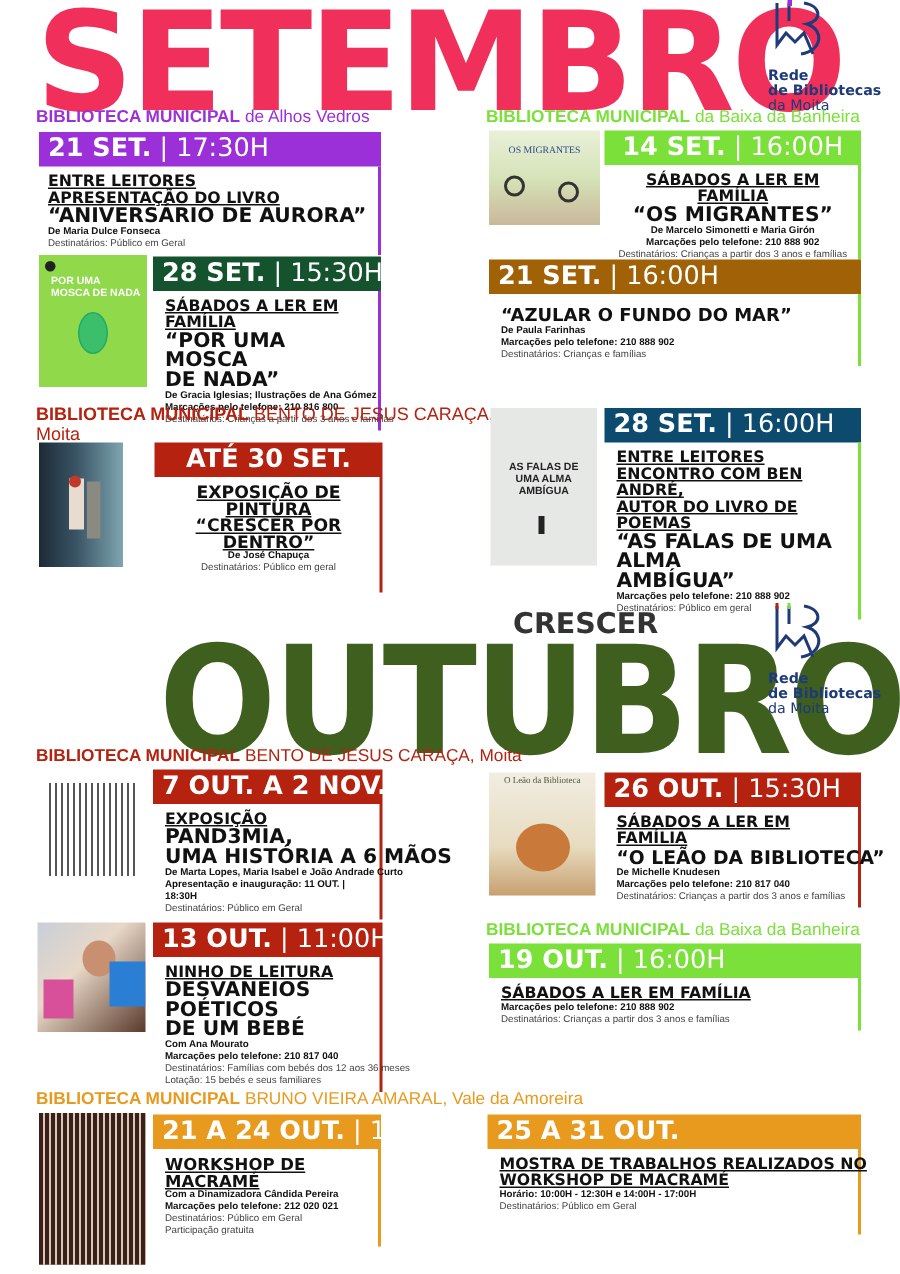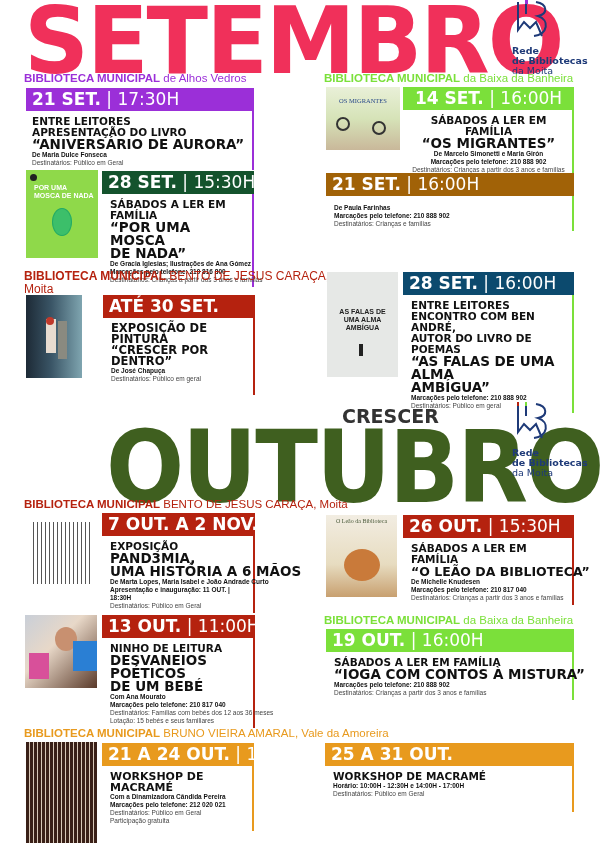--- a/index.html
+++ b/index.html
@@ -12,21 +12,21 @@
   .logo { width: 80px; }
   .logo svg { display: block; }
   .logo-text { font-size: 9.5px; line-height: 10px; color: #1e3a78; font-family: "DejaVu Sans", sans-serif; }
   .logo-text b { font-weight: bold; }
   .lib-head { font-size: 11.5px; line-height: 13px; white-space: nowrap; font-family: "Liberation Sans", sans-serif; }
   .lib-head b { font-weight: bold; }
   .card { position: absolute; background: #fff; }
   .card .bar { color: #fff; font-size: 17px; font-weight: bold; padding: 0 6px; height: 23px; line-height: 22px; white-space: nowrap; font-family: "DejaVu Sans", sans-serif; }
   .card .bar .time { font-weight: normal; }
   .card .body { padding: 5px 6px 3px 8px; border-right: 2px solid; }
-  .t1 { font-weight: bold; font-size: 10.5px; line-height: 11px; font-family: "DejaVu Sans", sans-serif; color: #111; }
+  .t1 { font-weight: bold; font-size: 10.5px; line-height: 11px; font-family: "DejaVu Sans", sans-serif; color: #111; text-decoration: underline; }
   .t2 { font-weight: bold; font-size: 13.5px; line-height: 13px; font-family: "DejaVu Sans", sans-serif; color: #111; }
   .sub { font-weight: bold; font-size: 6.5px; line-height: 8px; color: #111; }
   .dest { font-size: 6.5px; line-height: 8px; color: #444; }
   .thumb { position: absolute; overflow: hidden; }
 </style>
 </head>
 <body>
 
 <div class="abs month sept">SETEMBRO</div>
 
@@ -79,21 +79,21 @@
   <div><b>BIBLIOTECA MUNICIPAL</b><span> BENTO DE JESUS CARAÇA,</span></div>
   <div>Moita</div>
 </div>
 
 <div class="thumb" style="left:26px; top:295px; width:56px; height:83px; background:linear-gradient(90deg,#1d2a36 0%,#3a5566 45%,#7fa5b0 100%);">
   <div style="position:absolute; left:20px; top:24px; width:10px; height:34px; background:#e8dcd0;"></div>
   <div style="position:absolute; left:32px; top:26px; width:9px; height:38px; background:#8a8a80;"></div>
   <div style="position:absolute; left:20px; top:22px; width:8px; height:8px; border-radius:50%; background:#c0392b;"></div>
 </div>
 
-<div class="card" style="left:103px; top:295px; width:152px;">
+<div class="card" style="left:103px; top:295px; width:152px;text-align:center;">
   <div class="bar" style="background:#b5220f;">ATÉ 30 SET.</div>
   <div class="body" style="border-color:#b5220f; padding-bottom:12px;">
     <div class="t1" style="font-size:11.5px;">EXPOSIÇÃO DE PINTURA</div>
     <div class="t1" style="font-size:11.5px;">“CRESCER POR DENTRO”</div>
     <div class="sub">De José Chapuça</div>
     <div class="dest">Destinatários: Público em geral</div>
   </div>
 </div>
 
 <div class="abs lib-head" style="left:324px; top:72px; color:#7be03a;">
@@ -113,20 +113,21 @@
     <div class="t2">“OS MIGRANTES”</div>
     <div class="sub">De Marcelo Simonetti e Maria Girón</div>
     <div class="sub">Marcações pelo telefone: 210 888 902</div>
     <div class="dest" style="white-space:nowrap;">Destinatários: Crianças a partir dos 3 anos e famílias</div>
   </div>
 </div>
 
 <div class="card" style="left:326px; top:173px; width:248px;">
   <div class="bar" style="background:#a16207;"><span>21 SET.</span><span class="time"> | 16:00H</span></div>
   <div class="body" style="border-color:#7be03a; padding-top:8px;">
+    <div class="t2" style="font-size:12px;">“AZULAR O FUNDO DO MAR”</div>
     <div class="sub">De Paula Farinhas</div>
     <div class="sub">Marcações pelo telefone: 210 888 902</div>
     <div class="dest">Destinatários: Crianças e famílias</div>
   </div>
 </div>
 
 <div class="thumb" style="left:327px; top:272px; width:71px; height:105px; background:#e6e8e6;">
   <div style="position:absolute; left:6px; right:6px; top:36px; text-align:center; font-size:7px; font-weight:bold; color:#222; line-height:8px;">AS FALAS DE UMA ALMA AMBÍGUA</div>
   <div style="position:absolute; left:32px; top:72px; width:4px; height:12px; background:#222;"></div>
 </div>
@@ -214,21 +215,20 @@
 </div>
 
 <div class="abs lib-head" style="left:324px; top:614px; color:#7be03a;">
   <b>BIBLIOTECA MUNICIPAL</b><span> da Baixa da Banheira</span>
 </div>
 
 <div class="card" style="left:326px; top:629px; width:248px;">
   <div class="bar" style="background:#7be03a;"><span>19 OUT.</span><span class="time"> | 16:00H</span></div>
   <div class="body" style="border-color:#7be03a;">
     <div class="t1">SÁBADOS A LER EM FAMÍLIA</div>
-    <div class="t2" style="white-space:nowrap;">“IOGA COM CONTOS À MISTURA”</div>
     <div class="sub">Marcações pelo telefone: 210 888 902</div>
     <div class="dest">Destinatários: Crianças a partir dos 3 anos e famílias</div>
   </div>
 </div>
 
 <div class="abs lib-head" style="left:24px; top:727px; color:#e89a1e;">
   <b>BIBLIOTECA MUNICIPAL</b><span> BRUNO VIEIRA AMARAL, Vale da Amoreira</span>
 </div>
 
 <div class="thumb" style="left:26px; top:742px; width:71px; height:101px; background:repeating-linear-gradient(90deg,#3a2018 0 3px,#d8c8b8 3px 4px), linear-gradient(180deg,#2a1510,#6a3020);"></div>
@@ -240,17 +240,18 @@
     <div class="sub">Com a Dinamizadora Cândida Pereira</div>
     <div class="sub">Marcações pelo telefone: 212 020 021</div>
     <div class="dest">Destinatários: Público em Geral</div>
     <div class="dest">Participação gratuita</div>
   </div>
 </div>
 
 <div class="card" style="left:325px; top:743px; width:249px;">
   <div class="bar" style="background:#e89a1e;">25 A 31 OUT.</div>
   <div class="body" style="border-color:#e89a1e; padding-bottom:14px;">
+    <div class="t1" style="white-space:nowrap;">MOSTRA DE TRABALHOS REALIZADOS NO</div>
     <div class="t1">WORKSHOP DE MACRAMÉ</div>
     <div class="sub">Horário: 10:00H - 12:30H e 14:00H - 17:00H</div>
     <div class="dest">Destinatários: Público em Geral</div>
   </div>
 </div>
 
 </body></html>

